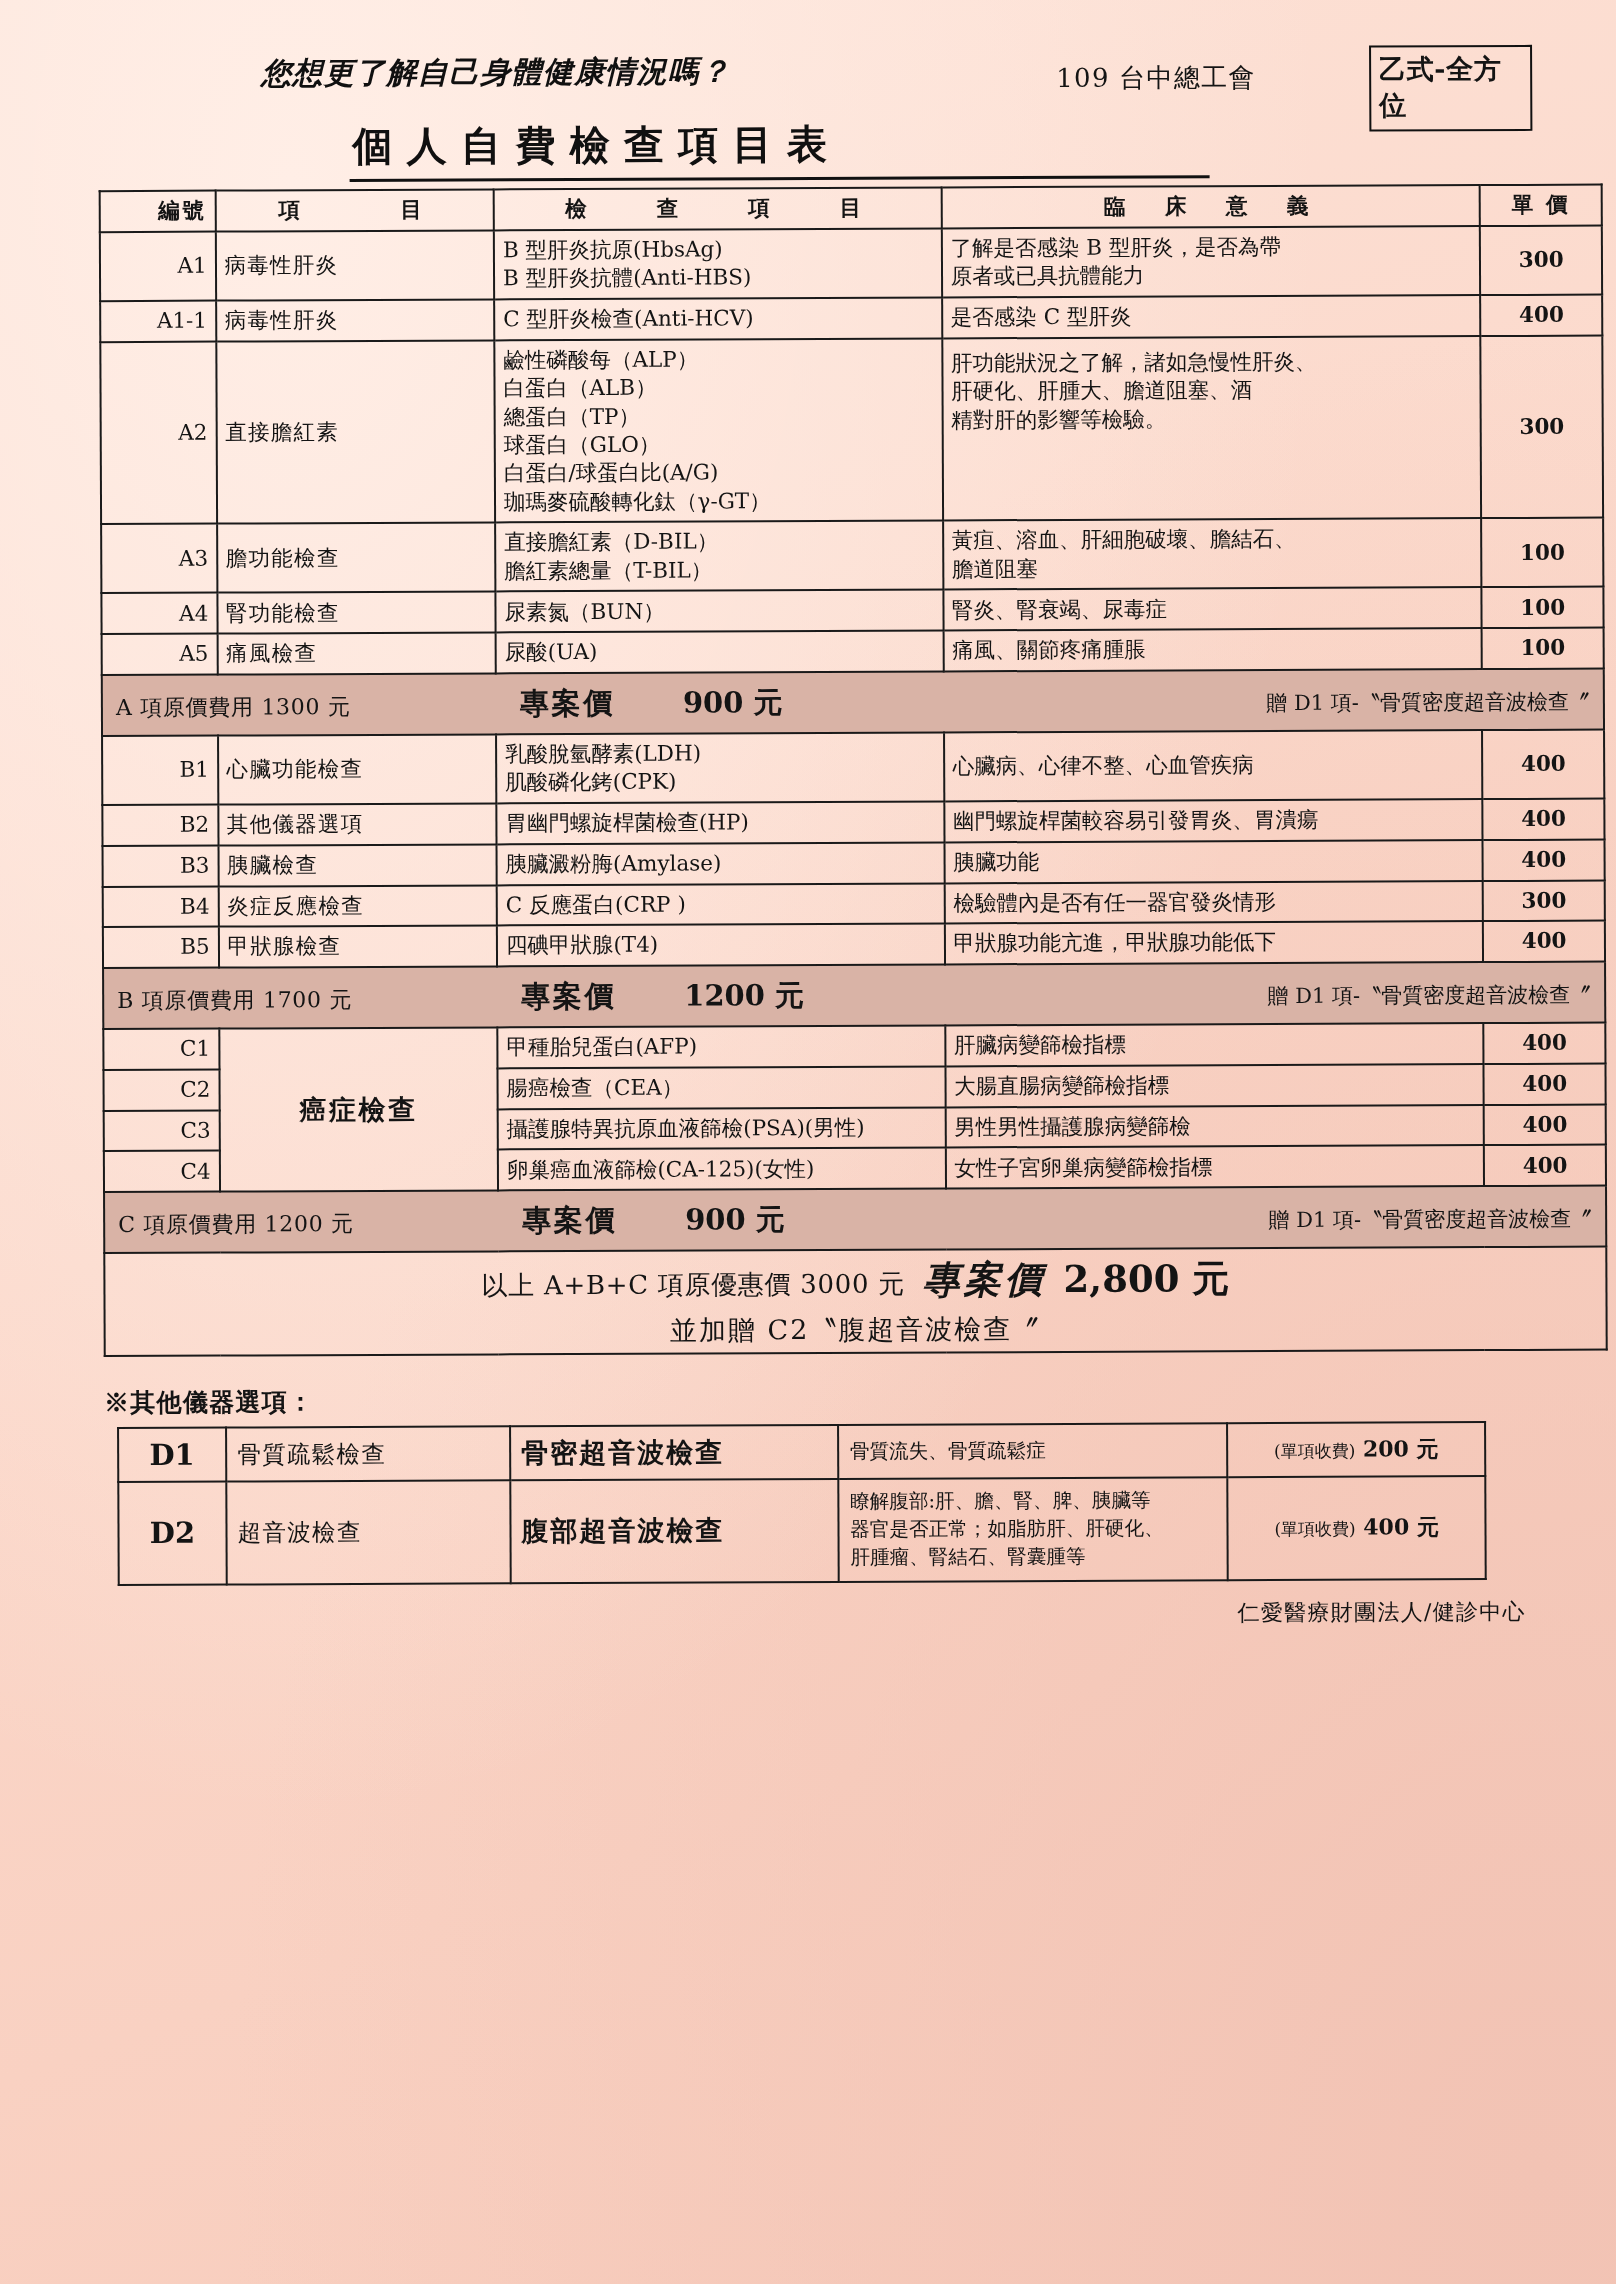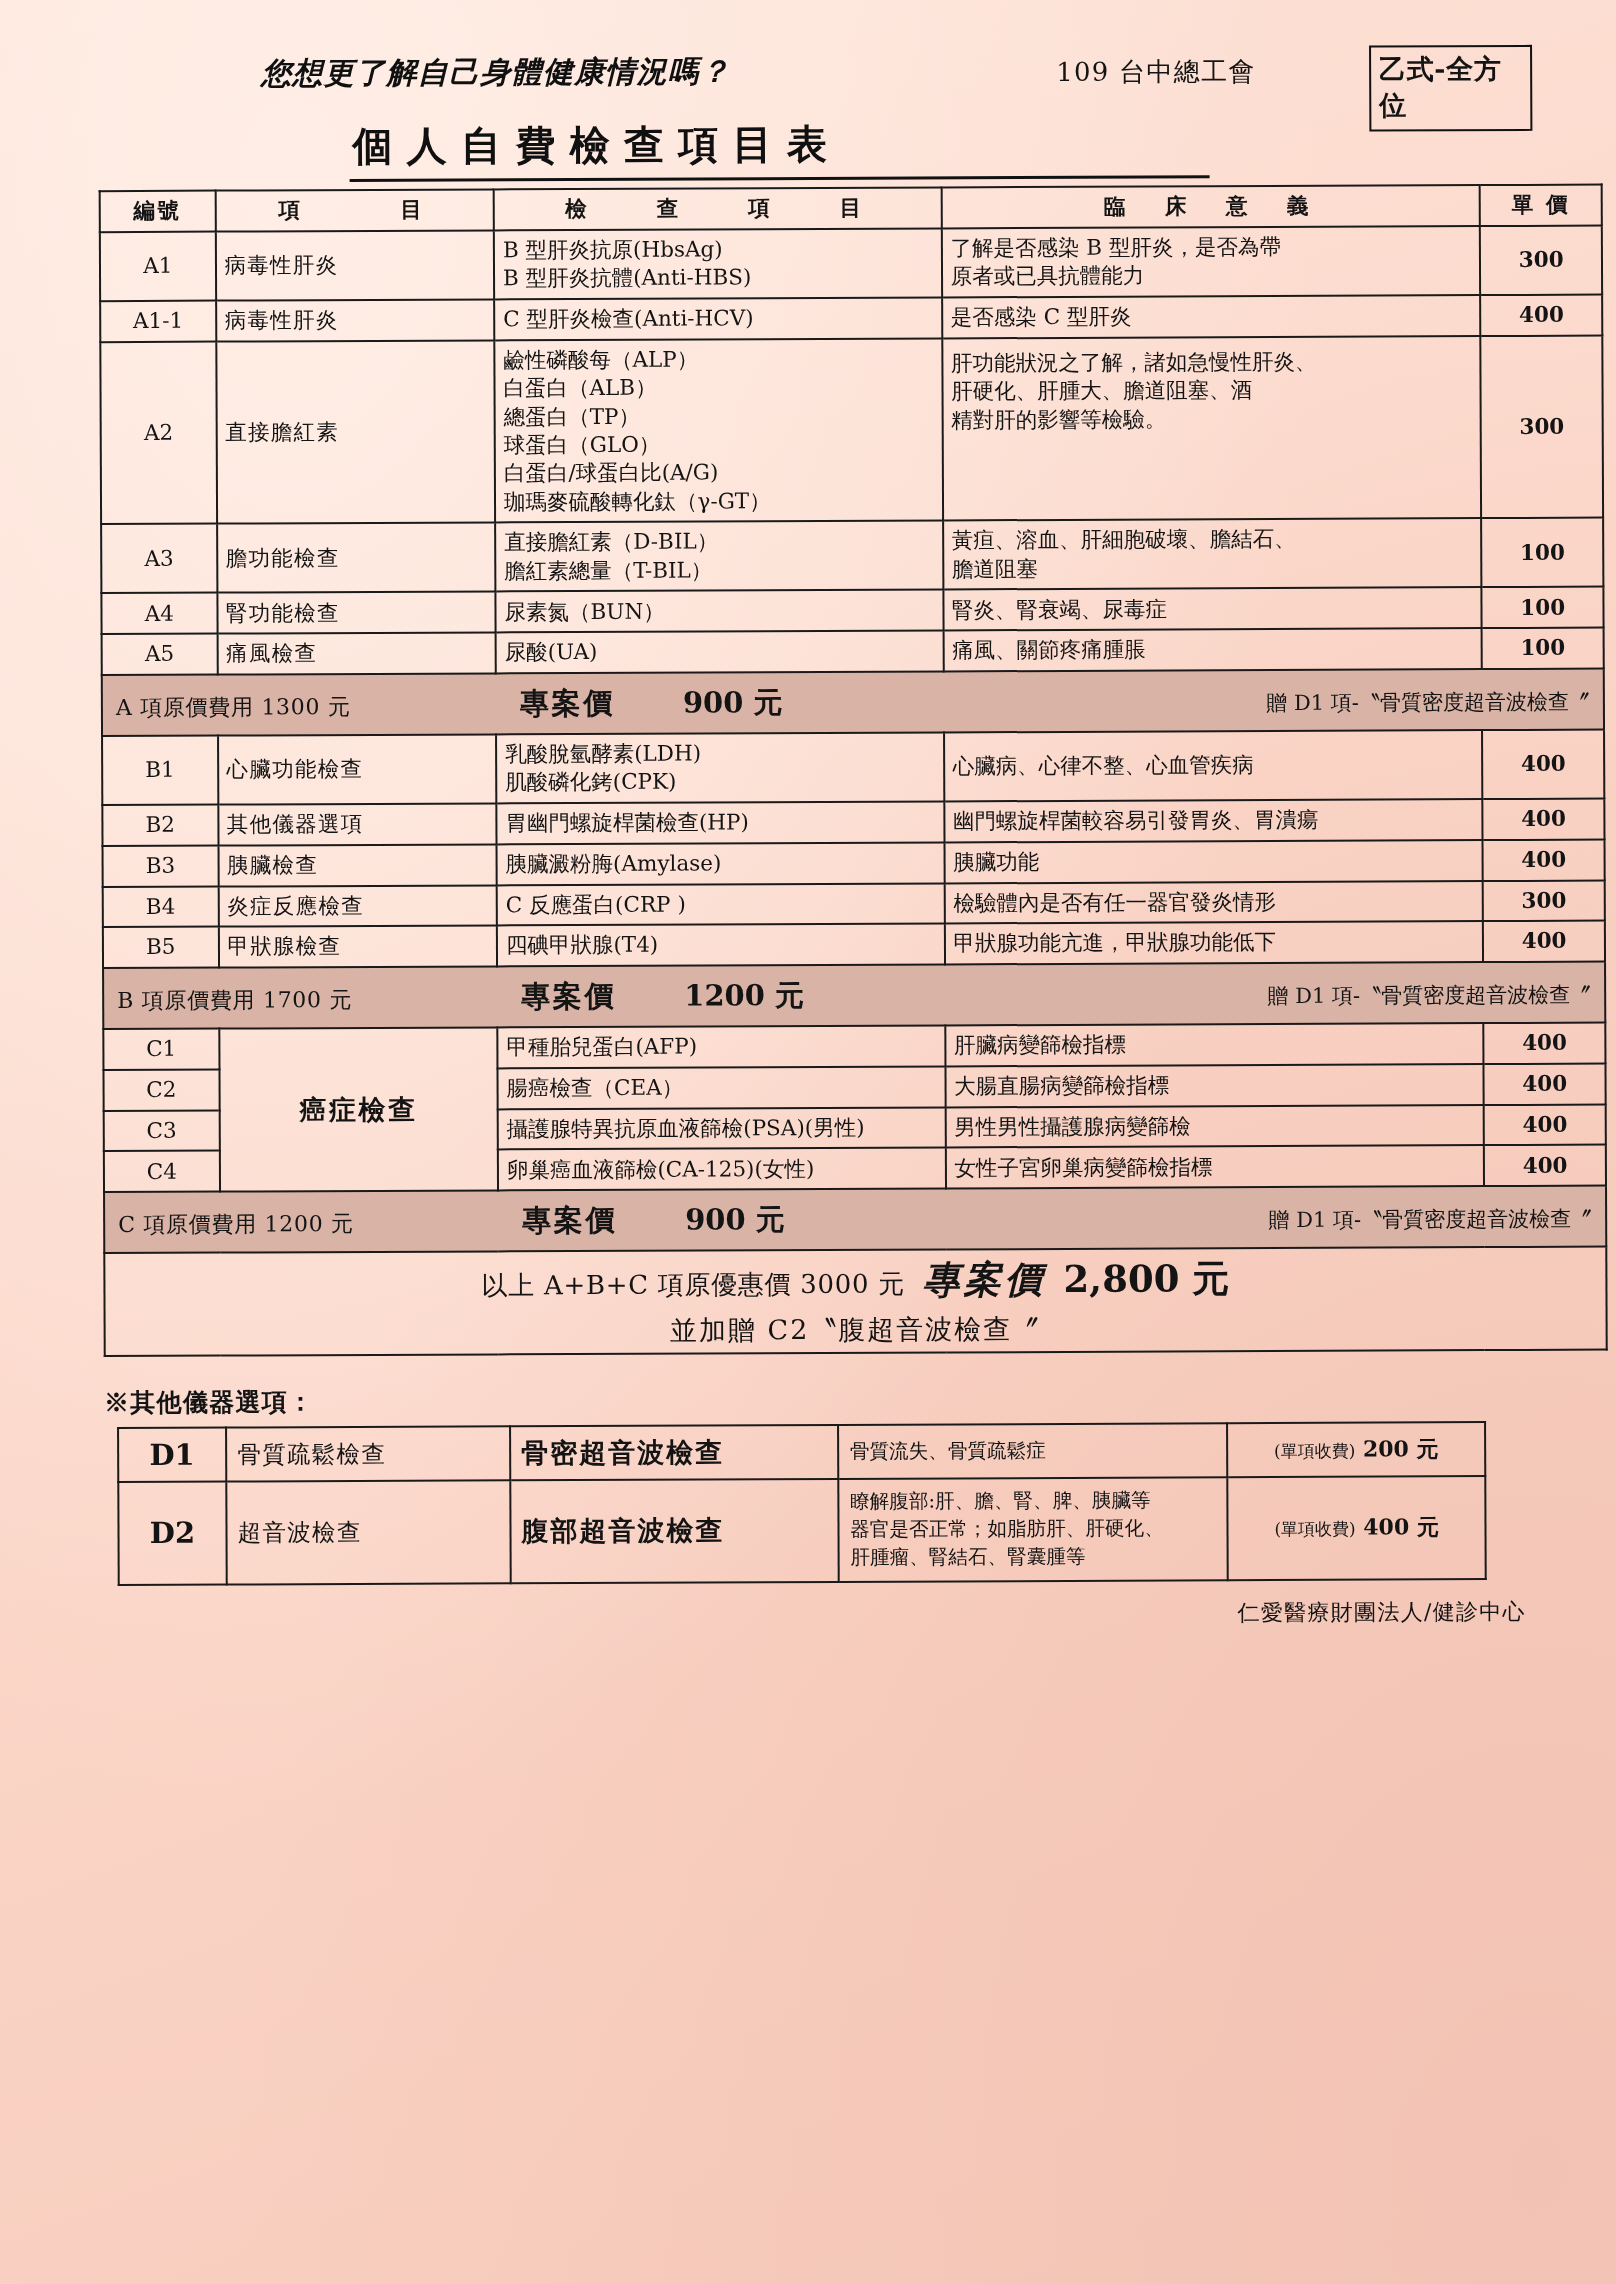--- a/index.html
+++ b/index.html
@@ -29,21 +29,21 @@
   .hdr{
     position:relative;height:78px;
   }
   .hdr-q{
     position:absolute;left:163px;top:11.7px;
     font-family:"DejaVu Serif","Liberation Serif",serif;
     font-style:italic;font-weight:bold;font-size:30px;letter-spacing:1.3px;
     color:#101010;
   }
   .hdr-org{
-    position:absolute;left:958px;top:17px;
+    position:absolute;left:958px;top:23px;
     font-family:"DejaVu Serif","Liberation Serif",serif;
     font-size:26px;letter-spacing:1.3px;
   }
   .hdr-type{
     position:absolute;left:1271px;top:9px;
     border:2px solid #111;
     padding:3.9px 7.8px 6.5px 7.8px;
     font-family:"DejaVu Serif","Liberation Serif",serif;
     font-weight:bold;font-size:27px;letter-spacing:0.7px;
   }
@@ -66,21 +66,21 @@
     background:transparent;
   }
   table.main td,table.main th{
     border:2px solid #1a1a1a;
     padding:5.2px 7.8px;
     vertical-align:middle;
     font-size:21.5px;
     line-height:1.32;
     font-family:"DejaVu Serif","Liberation Serif",serif;
   }
-  .c-id{width:98px;text-align:center;font-size:25px;margin-left:43px;}
+  .c-id{width:98px;text-align:right;font-size:25px;margin-left:43px;}
   .c-item{width:261px;}
   .c-test{width:430px;}
   .c-mean{width:521px;}
   .c-price{width:104px;text-align:center;font-weight:bold;font-size:25px;margin-left:28px;}
 
   thead td{
     text-align:center;font-weight:bold;font-size:25px;letter-spacing:9px;
     padding:6.5px 2.6px;
   }
   thead td.narrow{letter-spacing:2.6px;}

